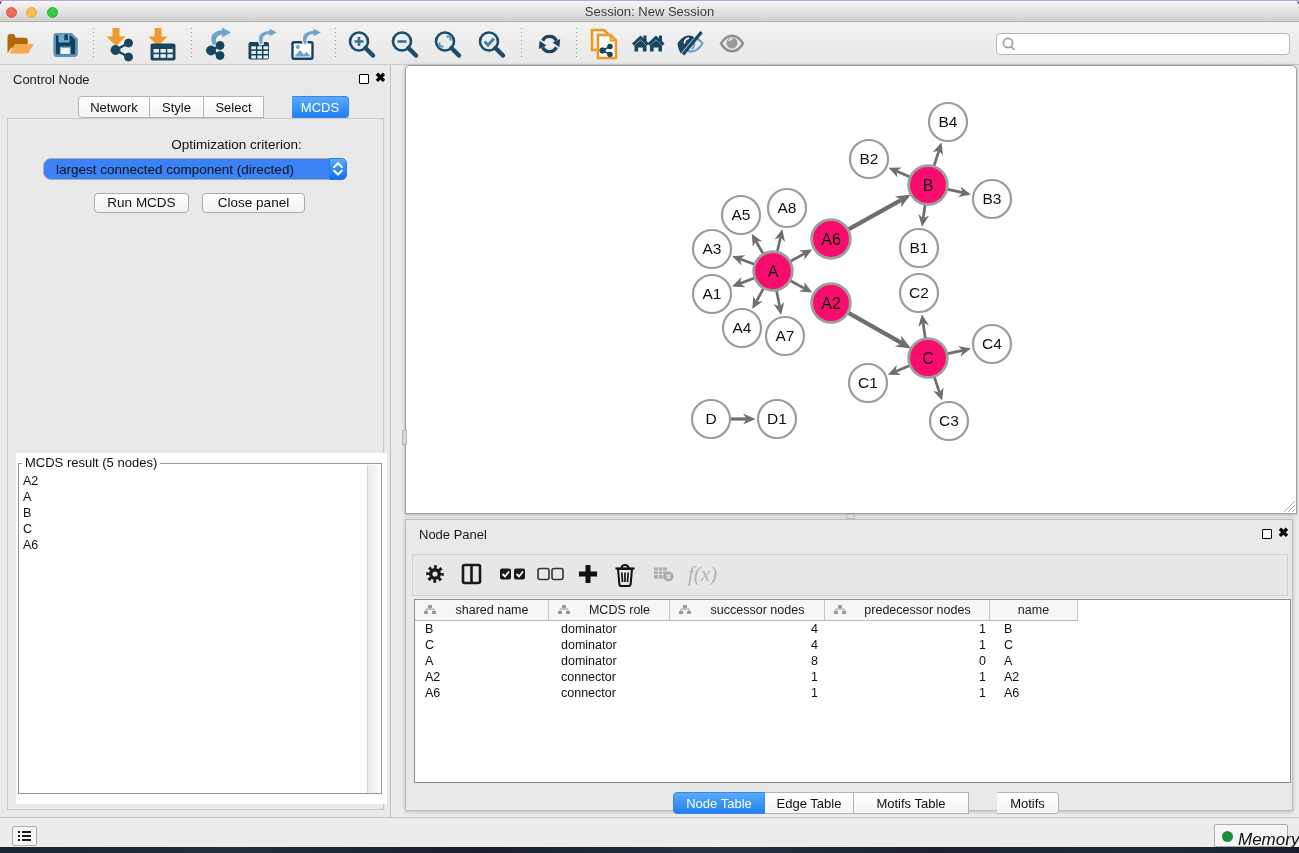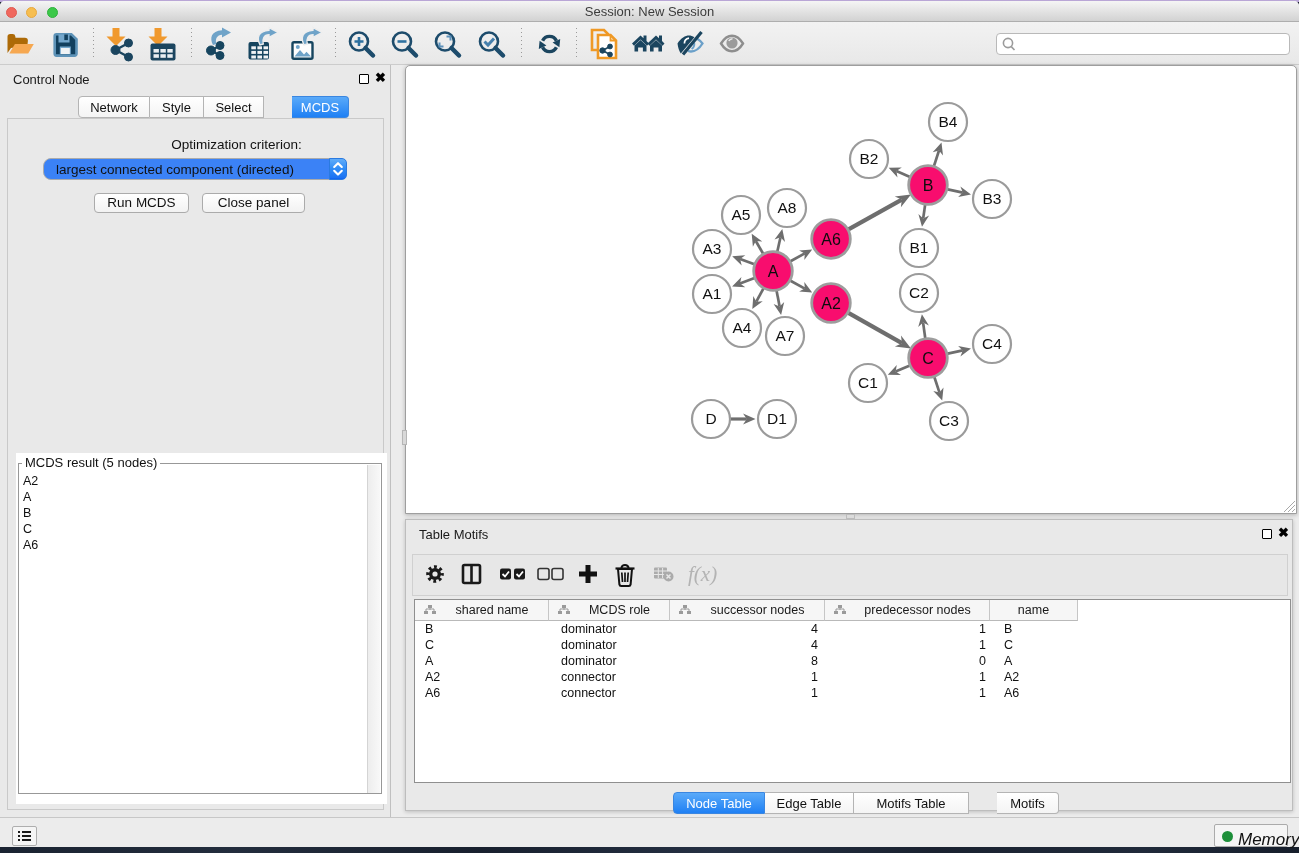--- a/index.html
+++ b/index.html
@@ -340,21 +340,21 @@
       <text x="304" y="336" font-size="15.5" fill="#111111" text-anchor="middle">D</text>
       <circle cx="370" cy="331" r="19" fill="#fff" stroke="#9b9b9b" stroke-width="2.2"></circle>
       <text x="370" y="336" font-size="15.5" fill="#111111" text-anchor="middle">D1</text>
       <g stroke="#a8a8a8" stroke-width="1">
       <path d="M877,424 L888,413 M881,424 L888,417 M885,424 L888,421" fill="none"></path>
       </g>
       </svg>
     </div>
 
     <div class="abs" id="tp">
-      <div class="abs" style="left:13px; top:7px; font-size:13px; color:#1a1a1a;">Table Motifs</div>
+      <div class="abs" style="left:13px; top:7px; font-size:13px; color:#1a1a1a;">Node Panel</div>
       <div class="fbtn" style="left:856px; top:9px;"></div>
       <div class="winbtn" style="left:872px; top:5px;">✖</div>
       <div class="abs" style="left:6px; top:34px; width:876px; height:42px; background:#e7e7e7; border:1px solid #d0d0d0;"></div>
       <svg class="abs" style="left:6px; top:34px;" width="876" height="42" viewBox="0 0 876 42">
 
         <g>
           <circle cx="23" cy="20" r="7" fill="none" stroke="#1a1a1a" stroke-width="3.6" stroke-dasharray="2.75 2.75" stroke-dashoffset="1.2"></circle>
           <circle cx="23" cy="20" r="6" fill="#1a1a1a"></circle>
           <circle cx="23" cy="20" r="2.6" fill="#e7e7e7"></circle>
         </g>

